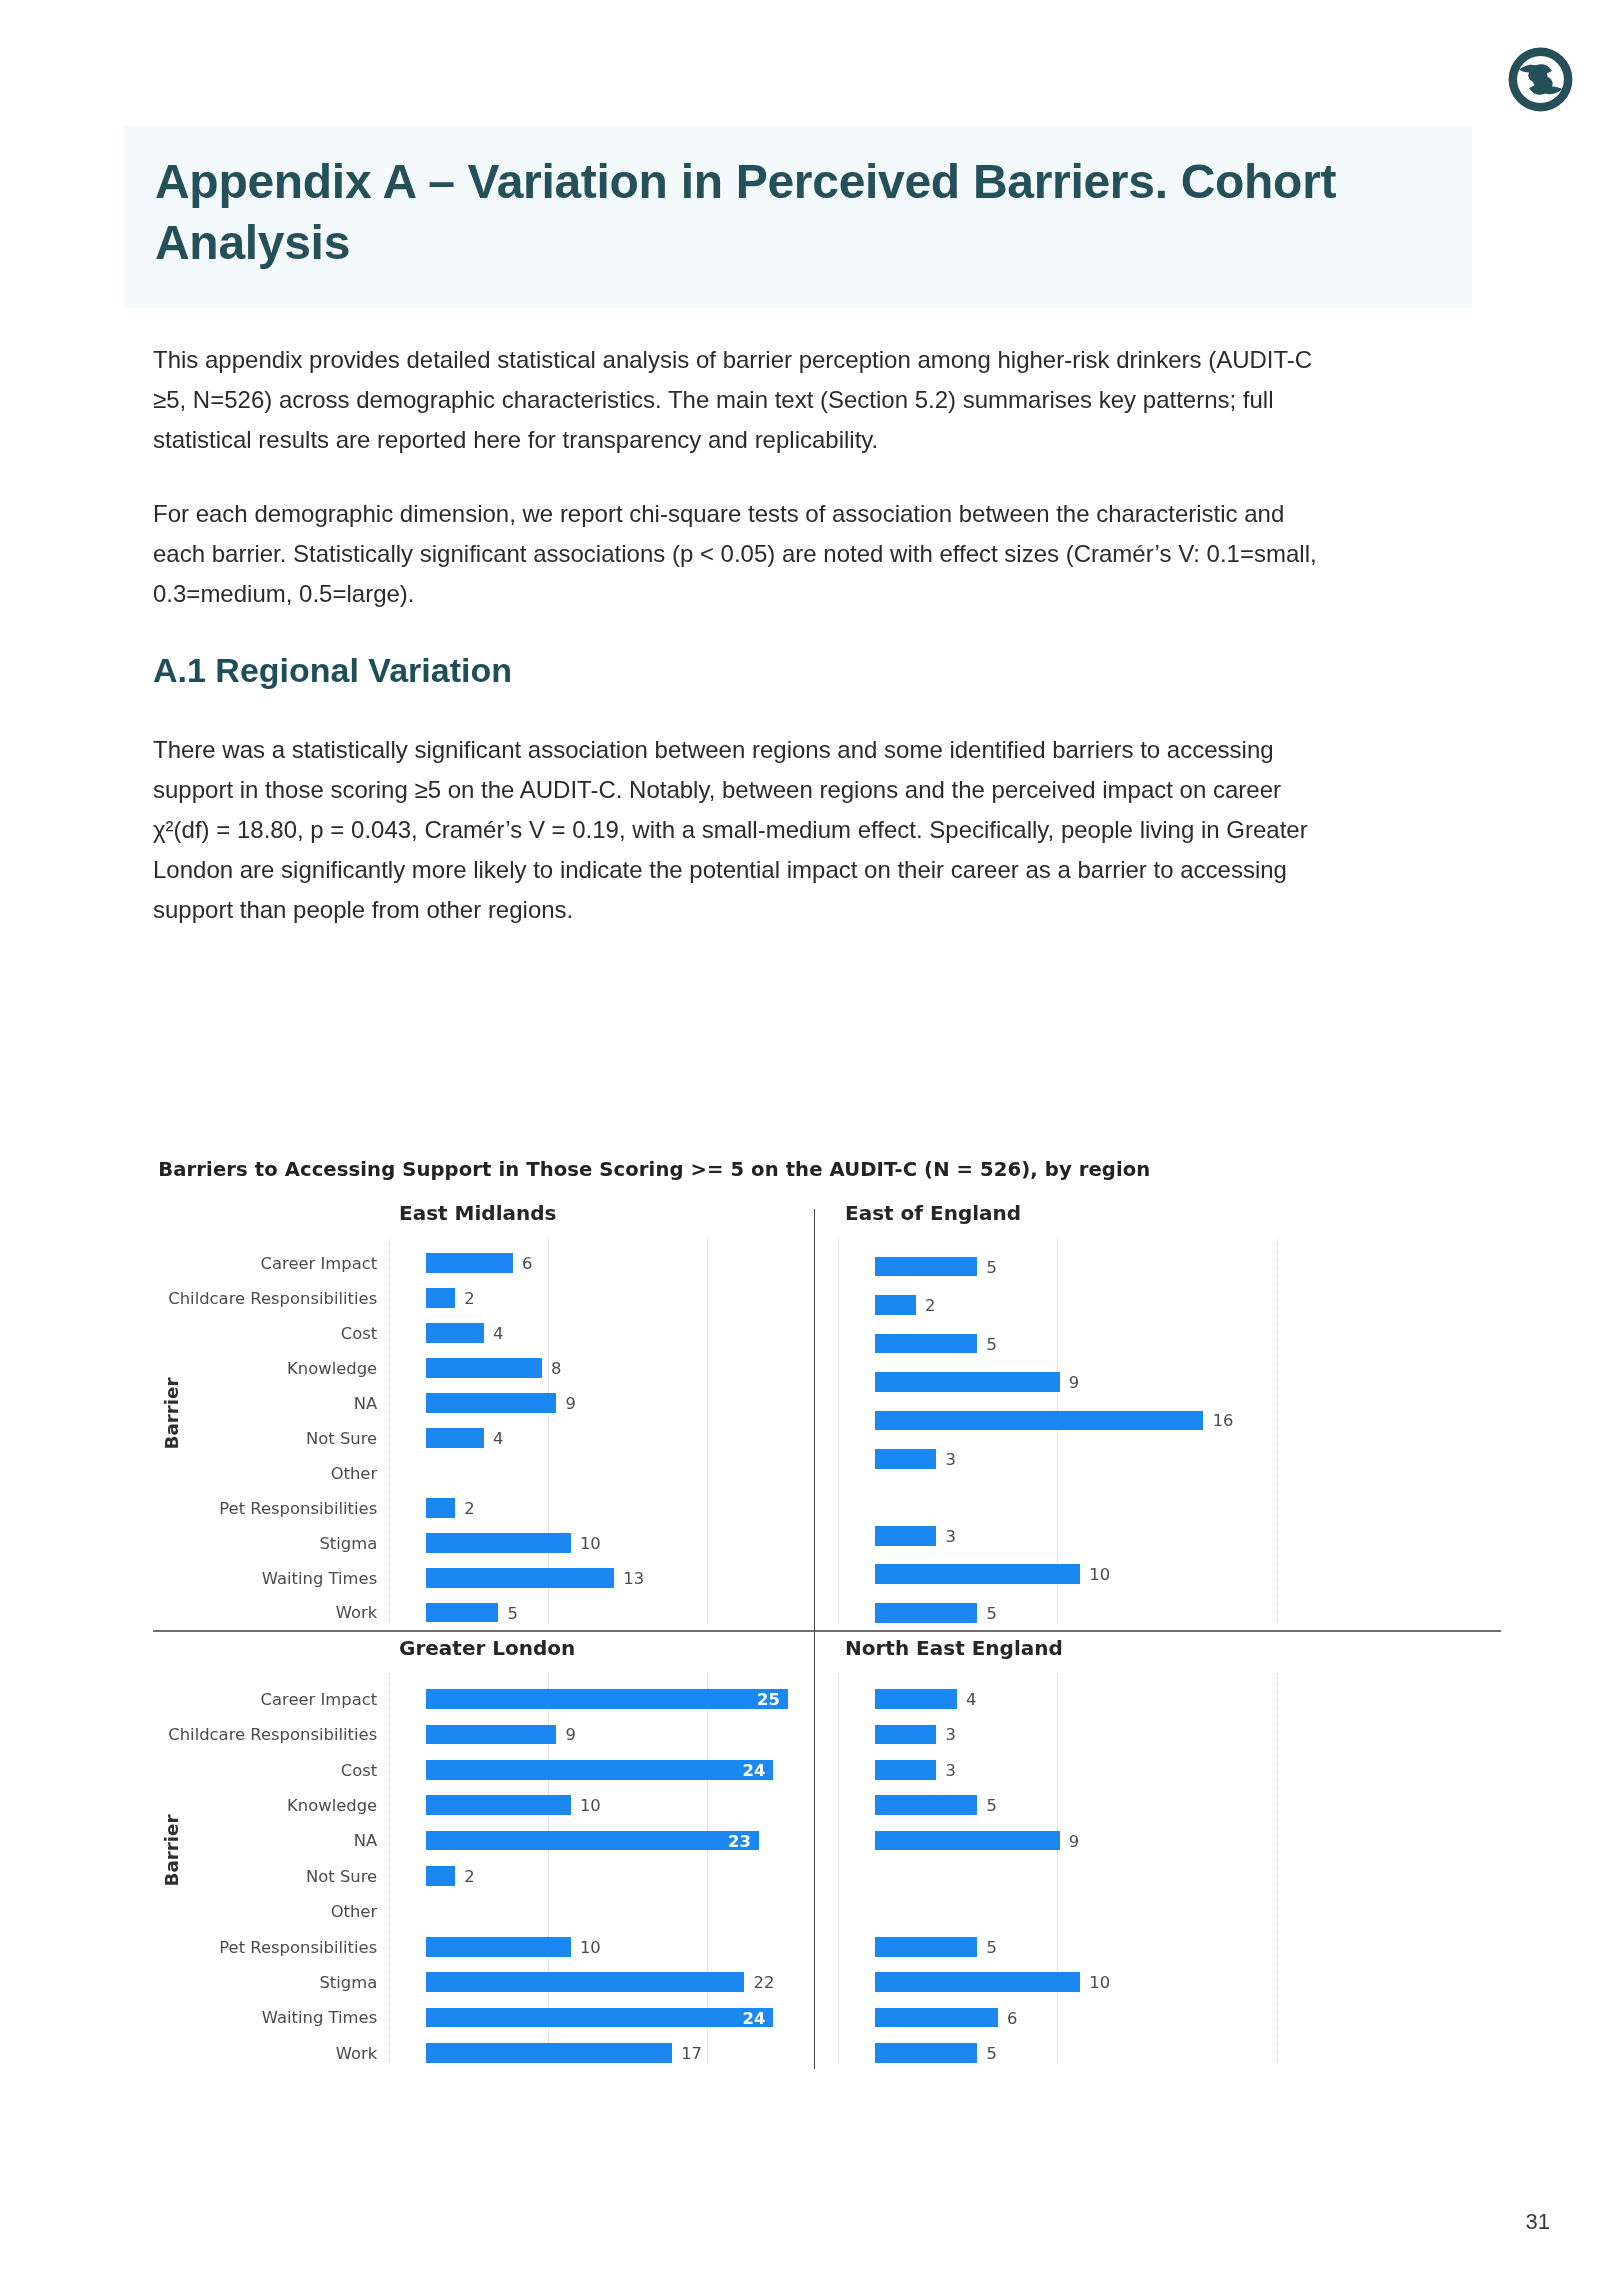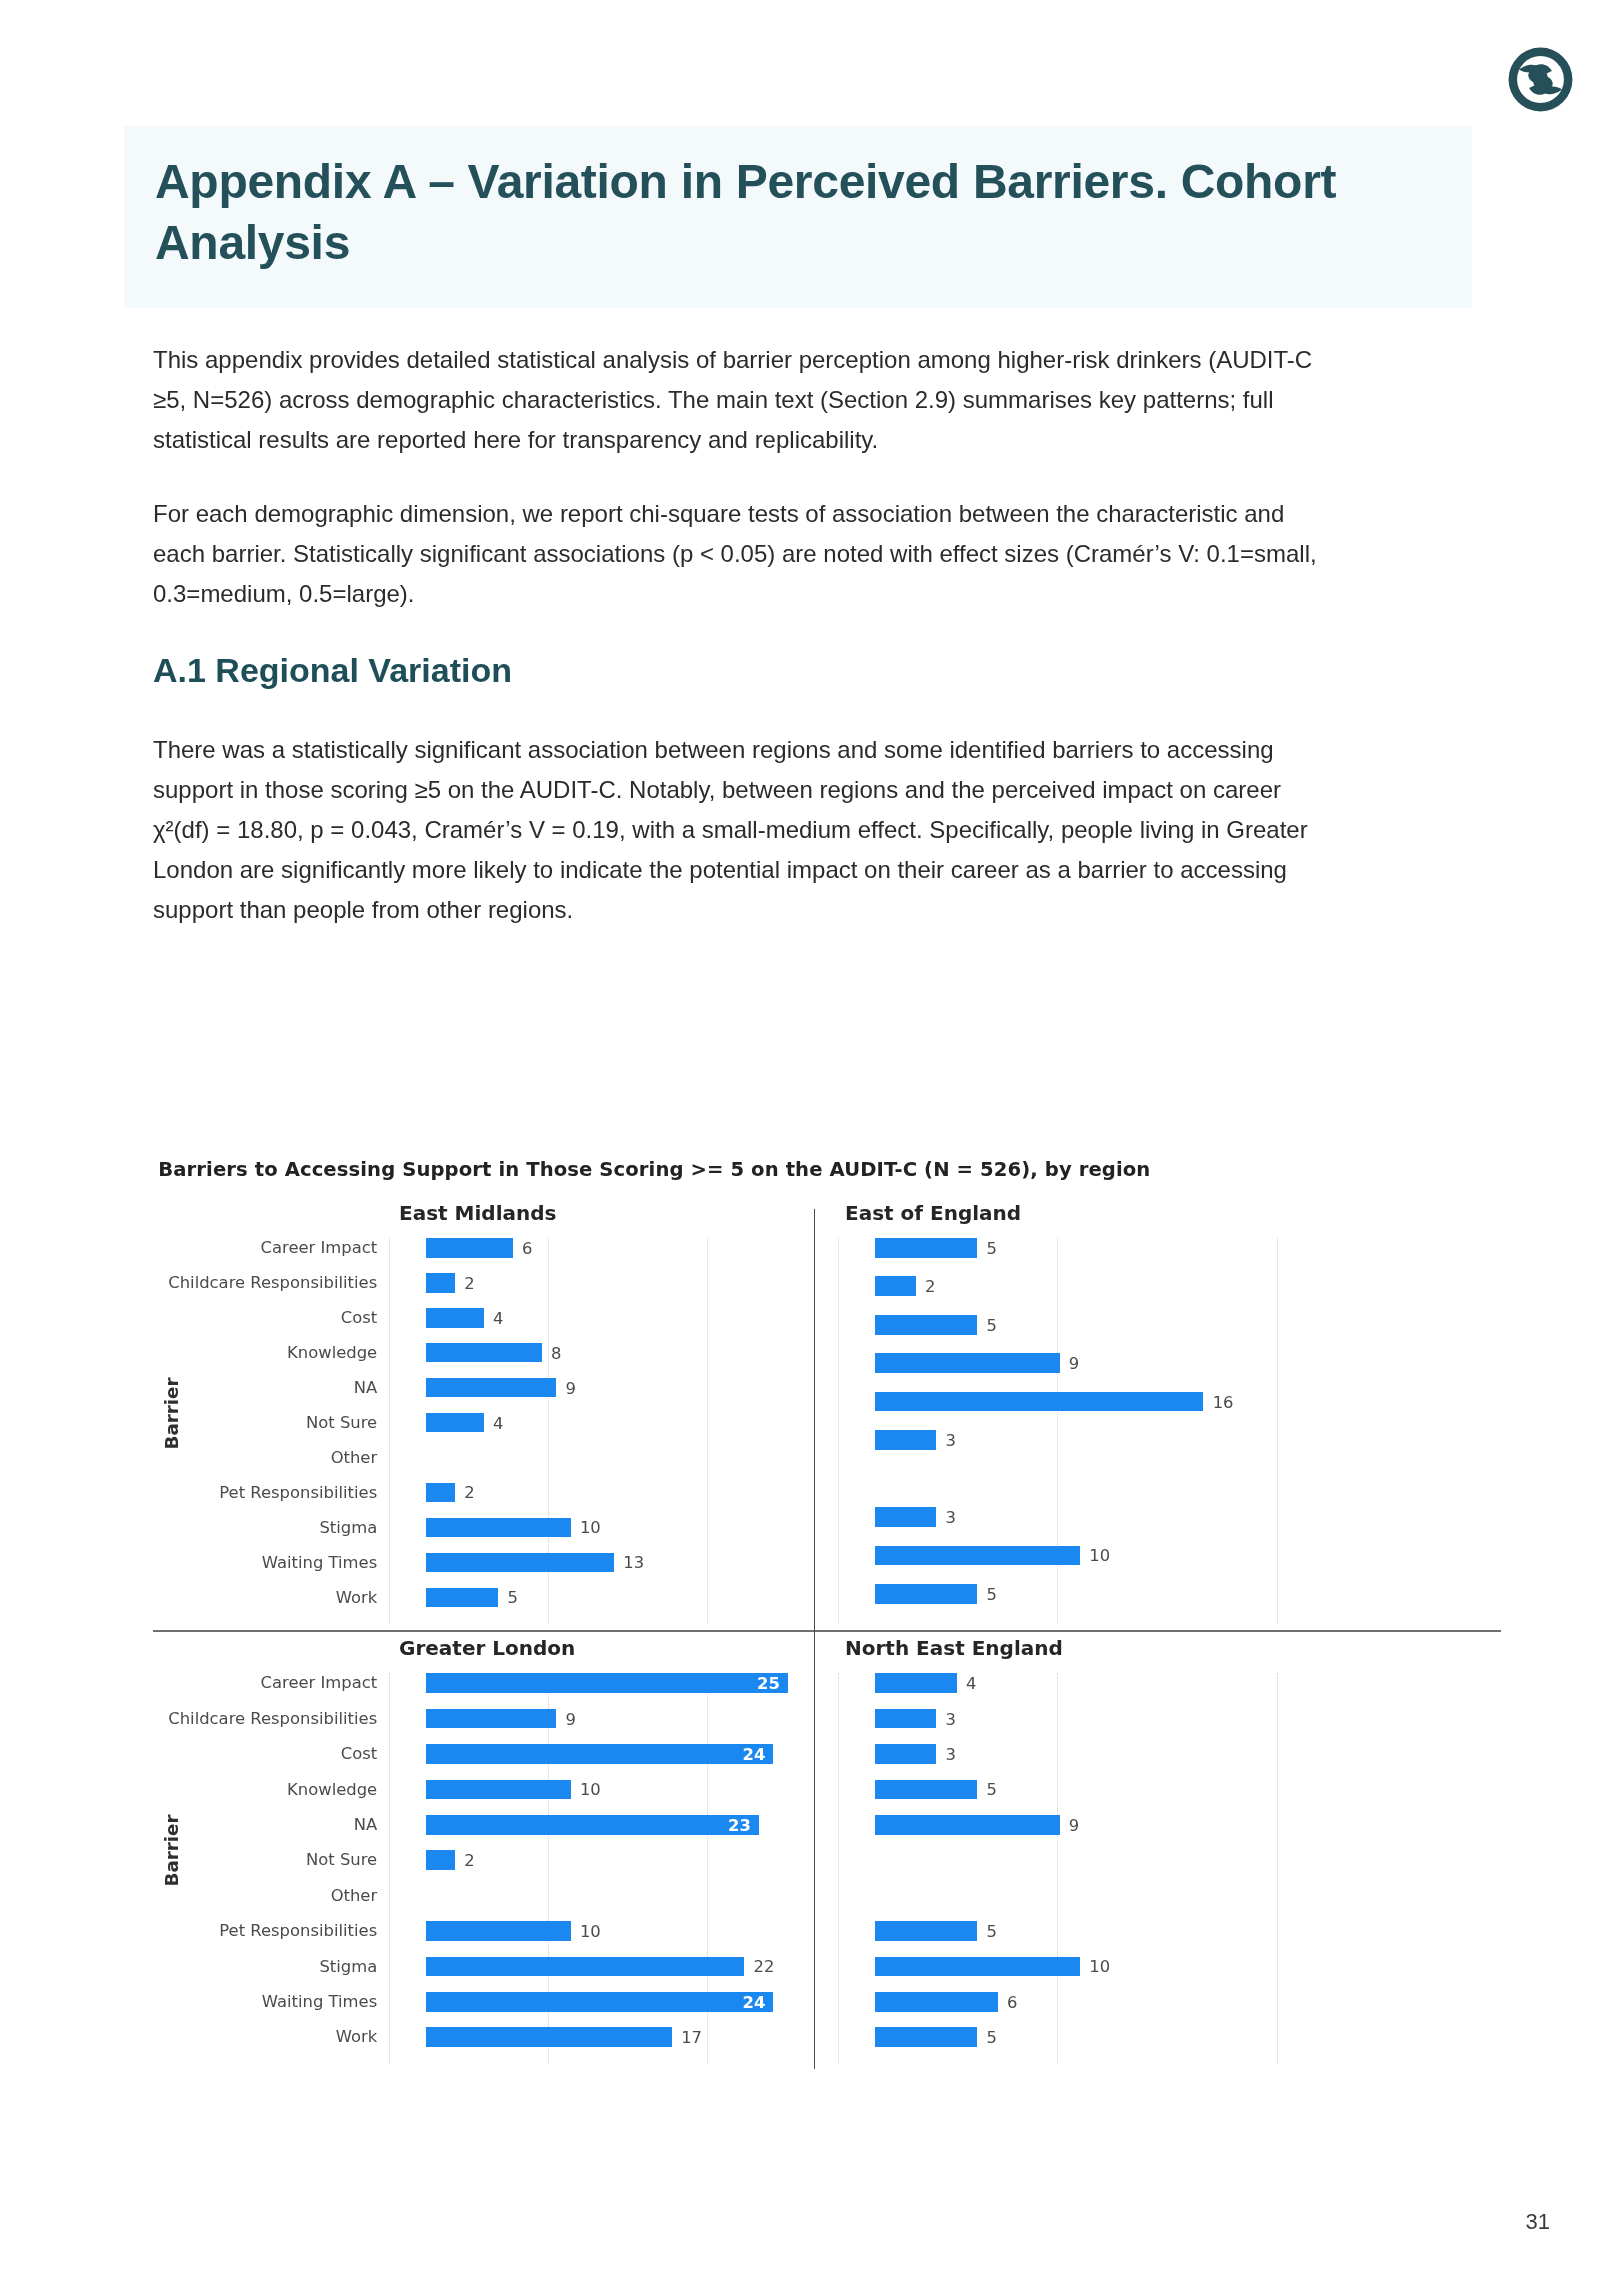--- a/index.html
+++ b/index.html
@@ -99,21 +99,21 @@
   .facet.right .plot{left:23.6px;right:92px;}
 
   .gridlines{position:absolute;inset:0;pointer-events:none;}
   .gridline{
     position:absolute;top:0;bottom:0;width:0;
     border-left:1.3px dotted #cfcfcf;
   }
 
   .bars{position:absolute;inset:0;display:flex;flex-direction:column;}
   .bar-row{
-    position:relative;flex:1 1 0;display:flex;align-items:flex-start;padding-left:37px;
+    position:relative;flex:1 1 0;display:flex;align-items:flex-end;padding-left:37px;
   }
   .cat-label{
     position:absolute;right:calc(100% + 11.8px);
     font-size:16.4px;color:#4b4b4b;white-space:nowrap;text-align:right;
   }
   .bar{
     height:19.6px;background:#1a88f0;border-radius:0;position:relative;
   }
   .val{
     position:absolute;left:calc(100% + 9.2px);top:50%;
@@ -146,21 +146,21 @@
       <path d="M44 30 C52 26 62 30 66 38 L58 42 C55 36 50 33 44 34 Z" fill="#255059"></path>
       <path d="M56 70 C48 74 38 70 34 62 L42 58 C45 64 50 67 56 66 Z" fill="#255059"></path>
     </svg>
   </div>
 
   <div class="title-band">
     <h1>Appendix A – Variation in Perceived Barriers. Cohort Analysis</h1>
   </div>
 
   <div class="body-col">
-    <p class="para">This appendix provides detailed statistical analysis of barrier perception among higher-risk drinkers (AUDIT-C ≥5, N=526) across demographic characteristics. The main text (Section 2.9) summarises key patterns; full statistical results are reported here for transparency and replicability.</p>
+    <p class="para">This appendix provides detailed statistical analysis of barrier perception among higher-risk drinkers (AUDIT-C ≥5, N=526) across demographic characteristics. The main text (Section 5.2) summarises key patterns; full statistical results are reported here for transparency and replicability.</p>
     <p class="para">For each demographic dimension, we report chi-square tests of association between the characteristic and each barrier. Statistically significant associations (p &lt; 0.05) are noted with effect sizes (Cramér’s V: 0.1=small, 0.3=medium, 0.5=large).</p>
     <div class="sec-wrap">
       <h2 class="sec">A.1 Regional Variation</h2>
     </div>
     <p class="para tight">There was a statistically significant association between regions and some identified barriers  to accessing support in those scoring ≥5 on the AUDIT-C. Notably, between regions and the perceived impact on career χ²(df) = 18.80, p = 0.043, Cramér’s V = 0.19, with a small-medium effect. Specifically, people living in Greater London are significantly more likely to indicate the potential impact on their career as a barrier to accessing support than people from other regions.</p>
   </div>
 
   <div class="chart">
     <div class="chart-title">Barriers to Accessing Support in Those Scoring &gt;= 5 on the AUDIT-C (N = 526), by region</div>
     <div class="facet-grid" id="facet-grid">

